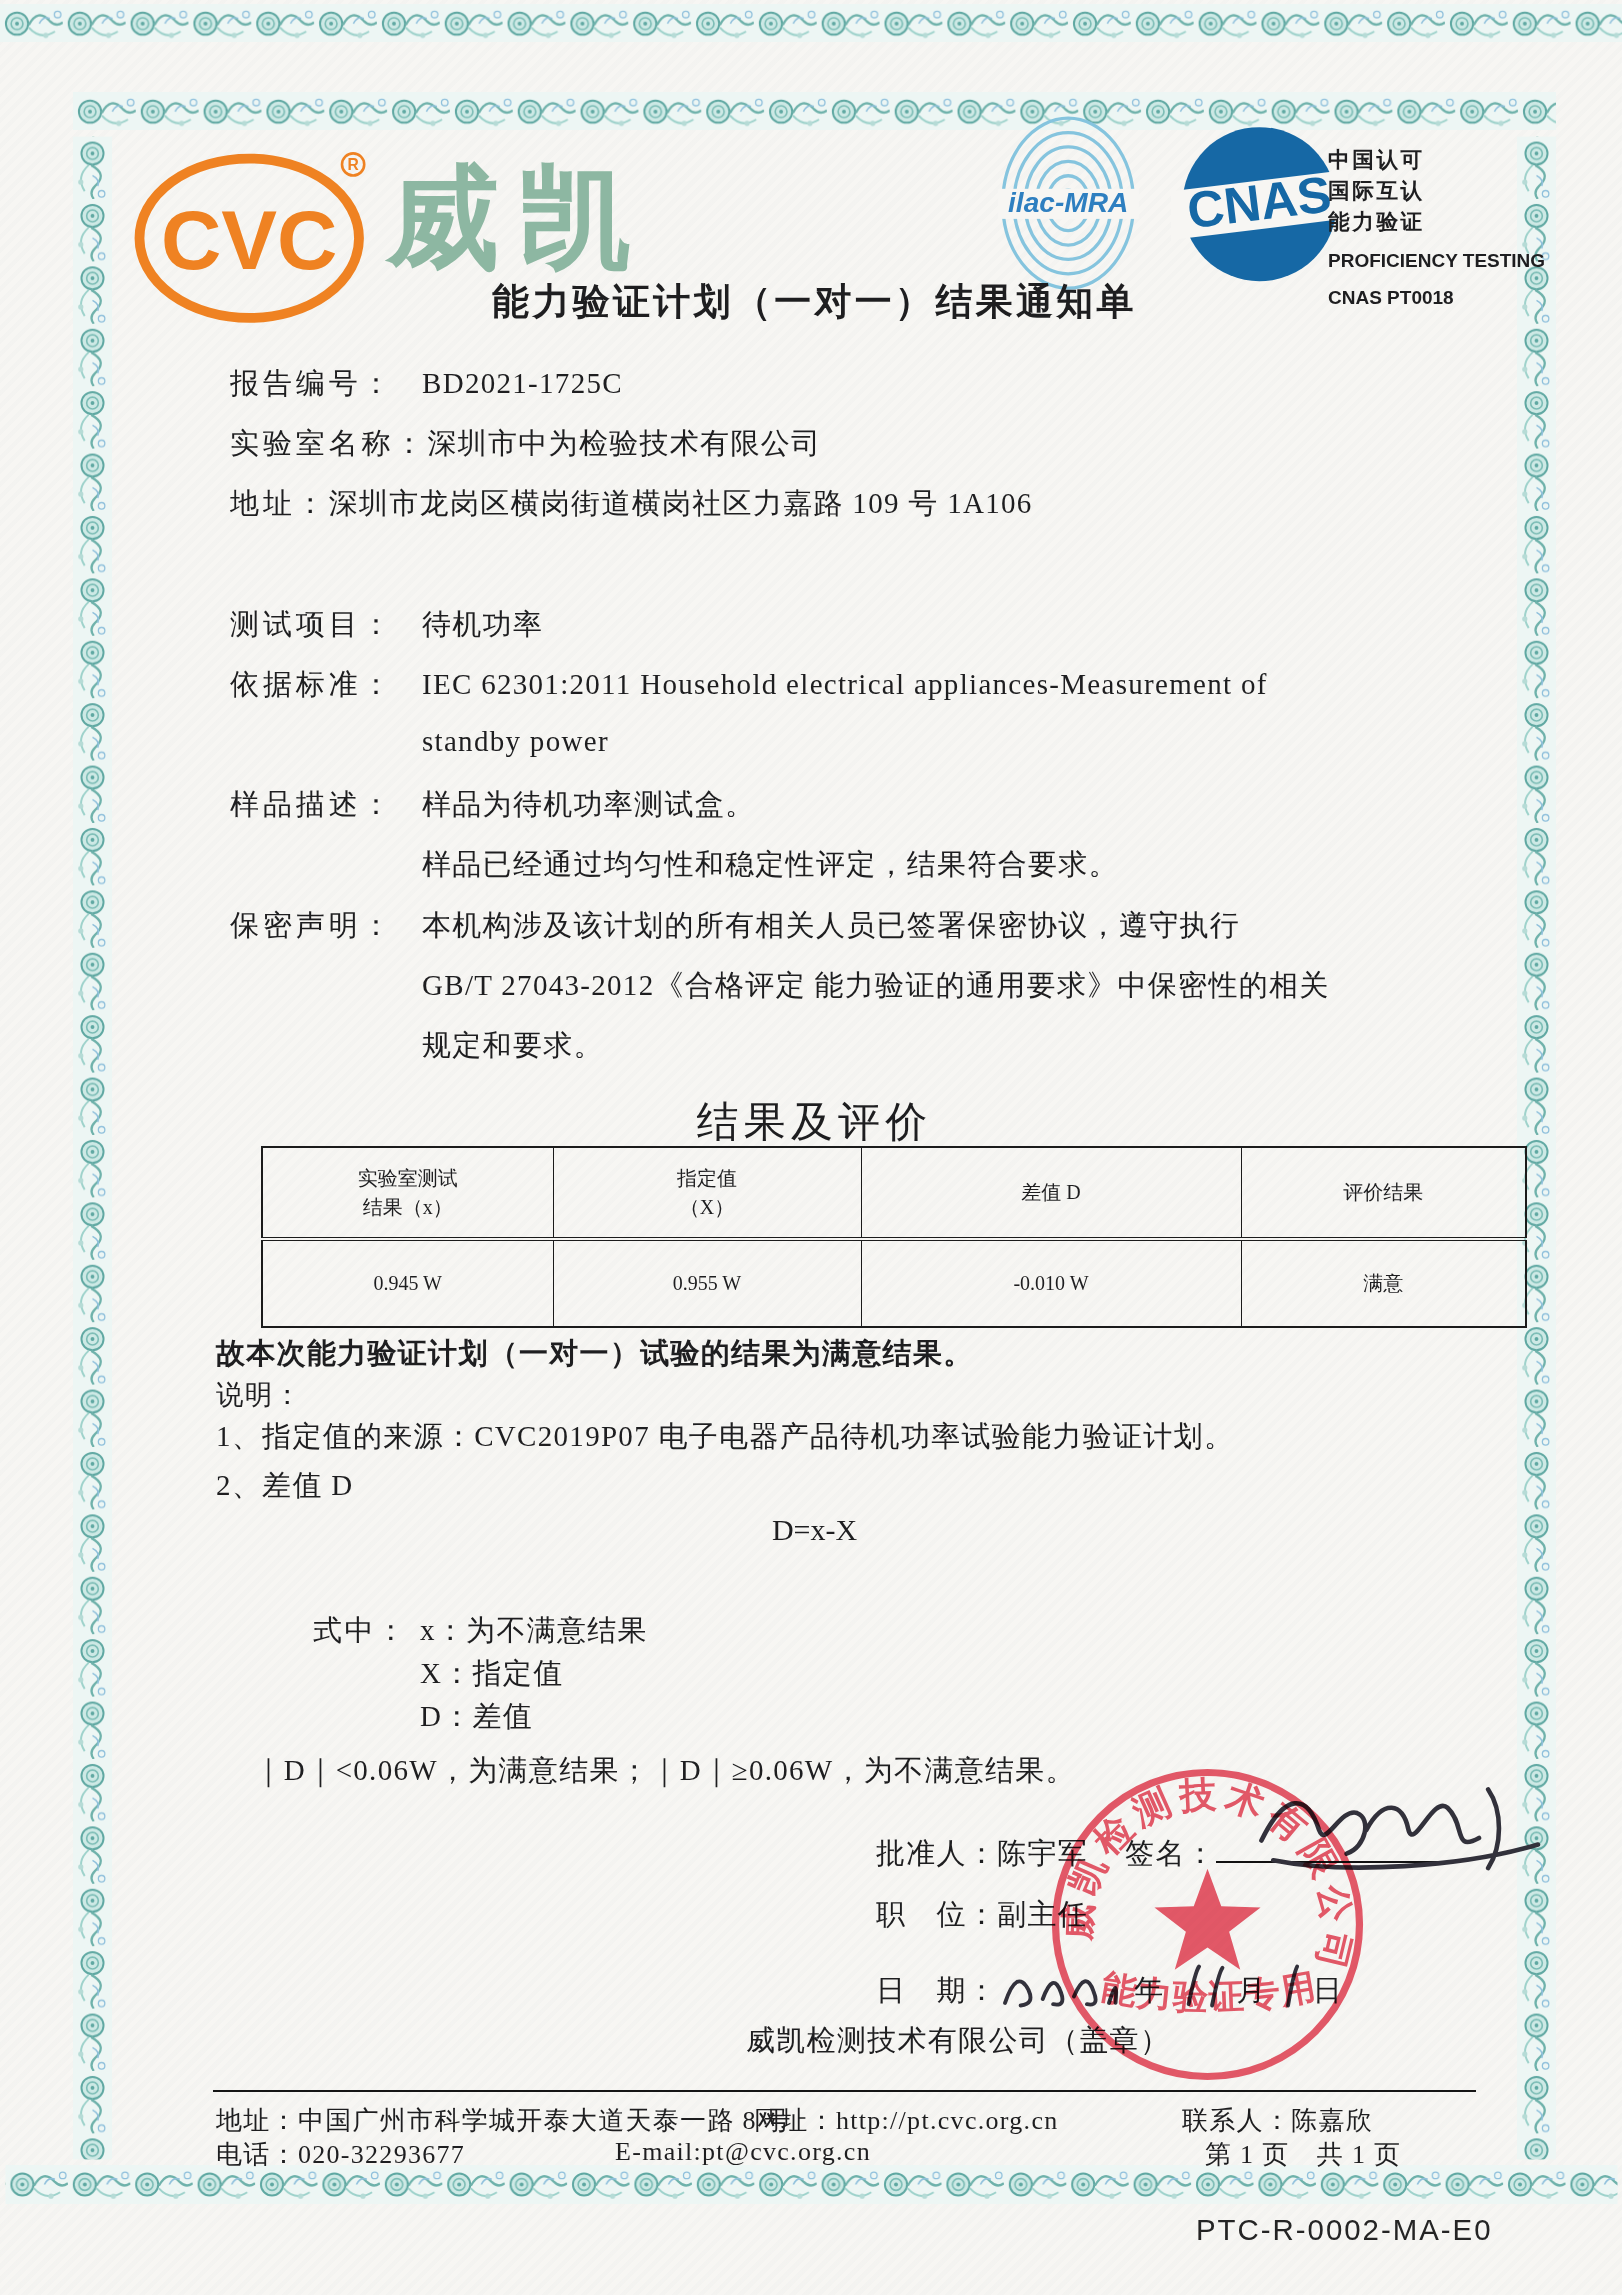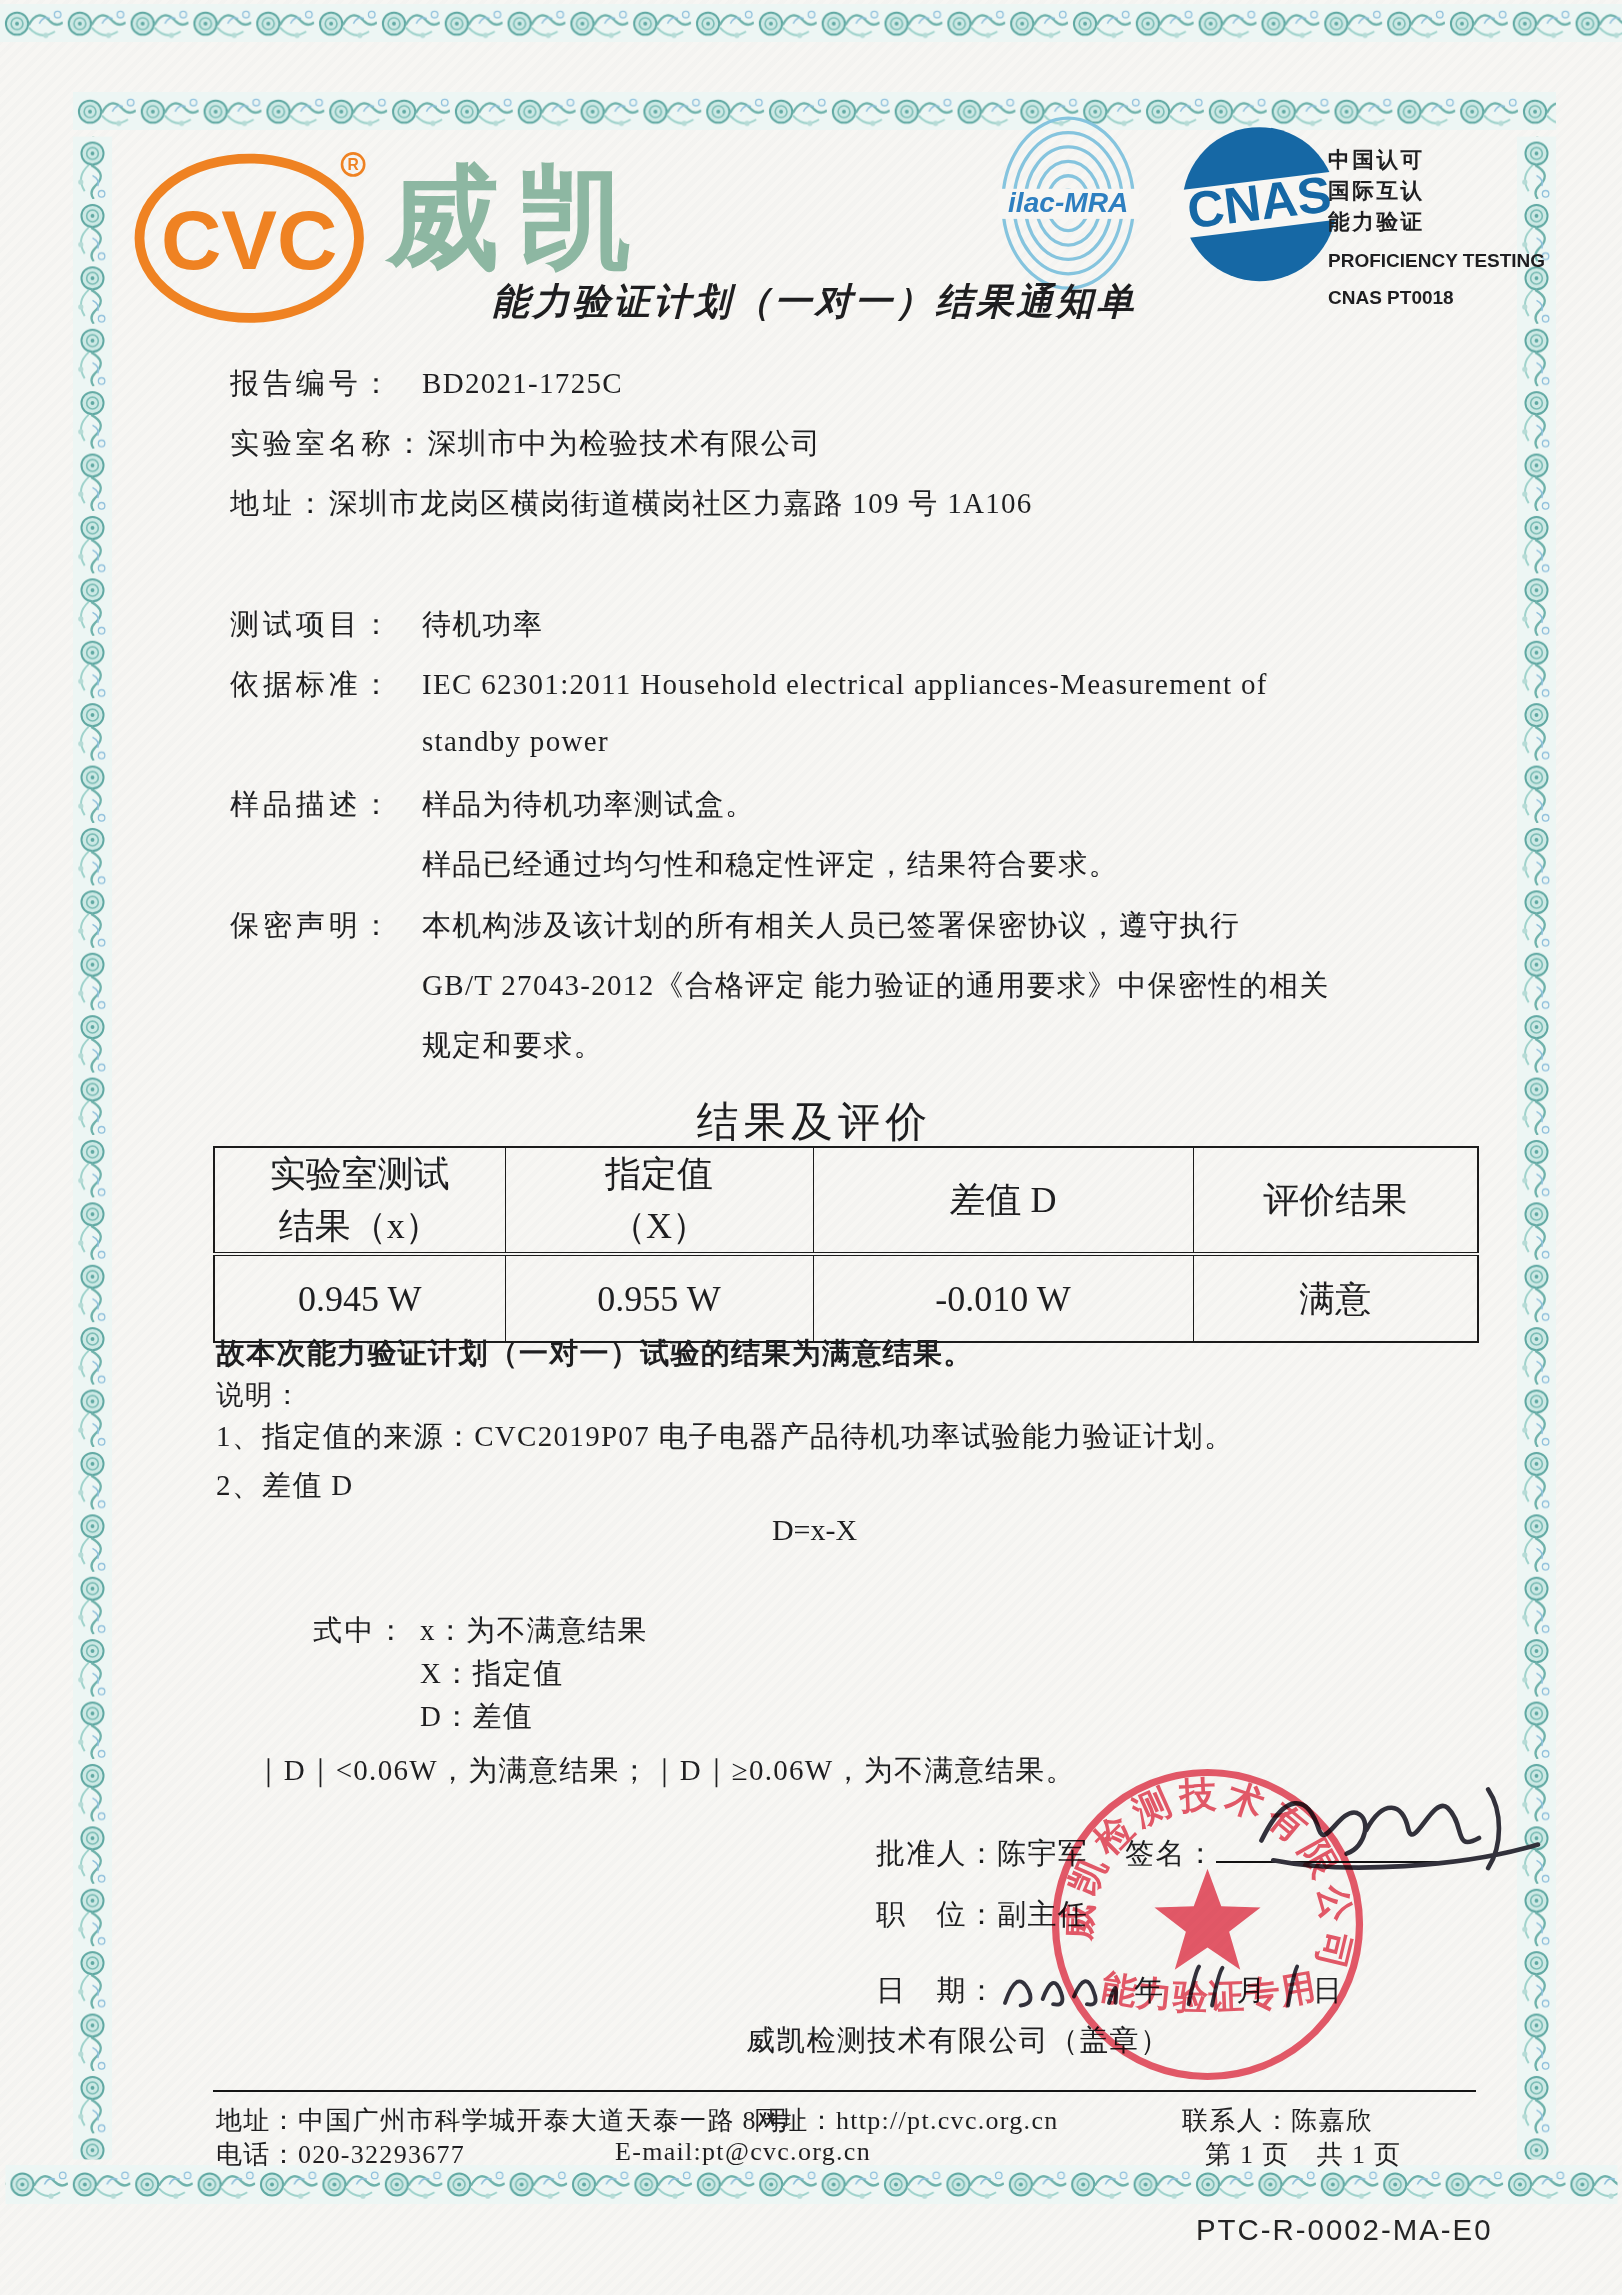--- a/index.html
+++ b/index.html
@@ -11,26 +11,26 @@
     font-family:"Liberation Serif","DejaVu Serif",serif;
     color:#1e1e20;
   }
   .abs{position:absolute;}
   .line{font-size:29px;white-space:nowrap;letter-spacing:1.3px;}
   .sm{font-size:26px;}
   .b{font-weight:bold;}
   .lbl4{display:inline-block;width:192px;letter-spacing:3.9px;}
   .lbl3{display:inline-block;width:107px;letter-spacing:2.6px;}
   .center{left:73px;width:1483px;text-align:center;}
-  .title{font-size:37px;font-weight:bold;letter-spacing:3.3px;font-style:italic;}
+  .title{font-size:37px;font-weight:bold;letter-spacing:3.3px;}
   .sect{font-size:42px;letter-spacing:5.2px;}
   .brand{font-size:113px;font-weight:bold;letter-spacing:19.6px;line-height:1;}
   .accr-cn{font-size:21.6px;font-weight:bold;letter-spacing:2.6px;line-height:31px;font-family:Liberation Serif, serif;}
   .accr-en{font-size:19px;font-weight:bold;line-height:29px;font-family:"Liberation Sans","DejaVu Sans",sans-serif;margin-top:8px;}
-  .rtable{border-collapse:collapse;table-layout:fixed;font-size:36px;}
+  .rtable{border-collapse:collapse;table-layout:fixed;font-size:20px;margin-left:48px;}
   .rtable td{border:1.6px solid #1b1b1b;text-align:center;vertical-align:middle;line-height:1.45;padding:0;}
   .rtable tr.hdr td{border-bottom:4.6px double #1b1b1b;height:89px;}
   .rtable tr.dat td{height:85px;}
   .rtable{border:2px solid #1b1b1b;}
   .sigline{display:inline-block;width:243px;border-bottom:2.6px solid #111;height:34px;}
   .footline{height:0;border-top:2.6px solid #151515;}
   .stamp{mix-blend-mode:multiply;opacity:0.9;}
   .hw{stroke:#32313b;stroke-width:6;fill:none;stroke-linecap:round;stroke-linejoin:round;}
   .ptc{font-size:29.4px;letter-spacing:2px;font-family:"Liberation Sans","DejaVu Sans",sans-serif;color:#242424;}
 </style>

